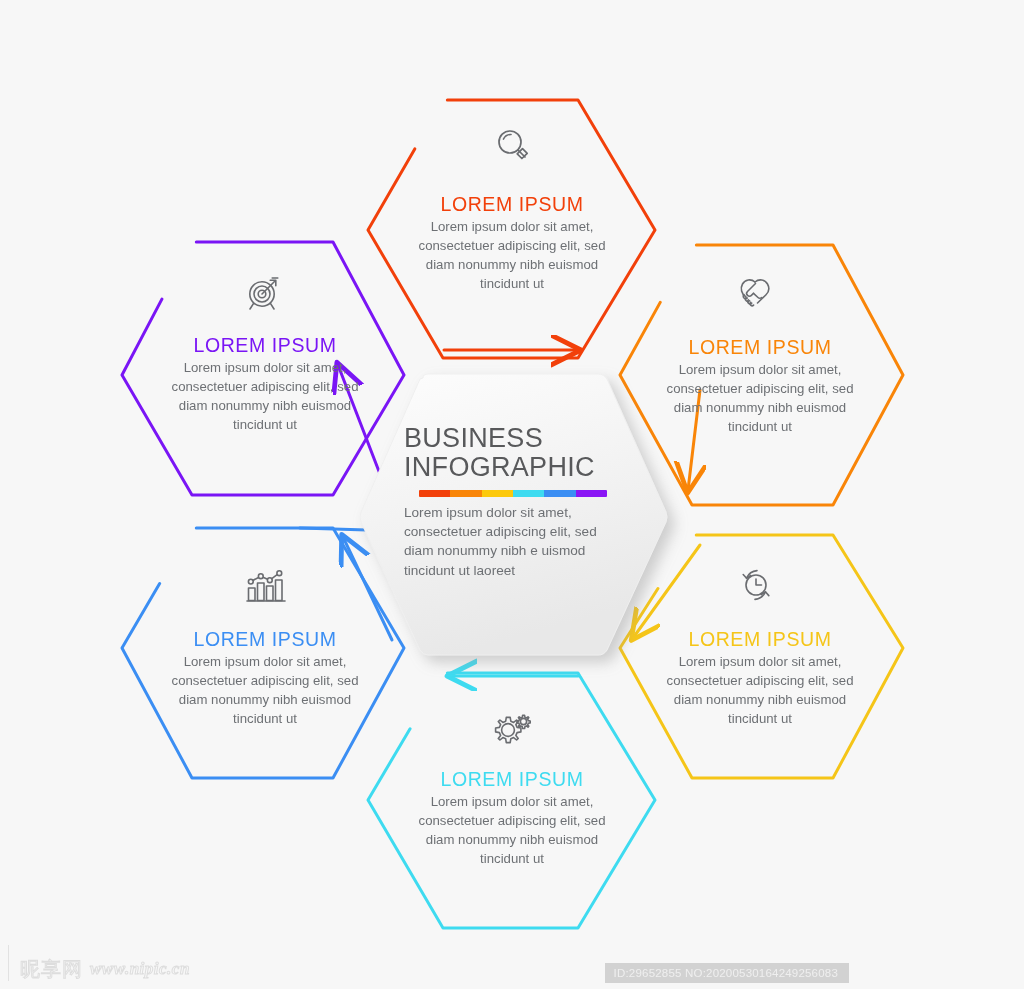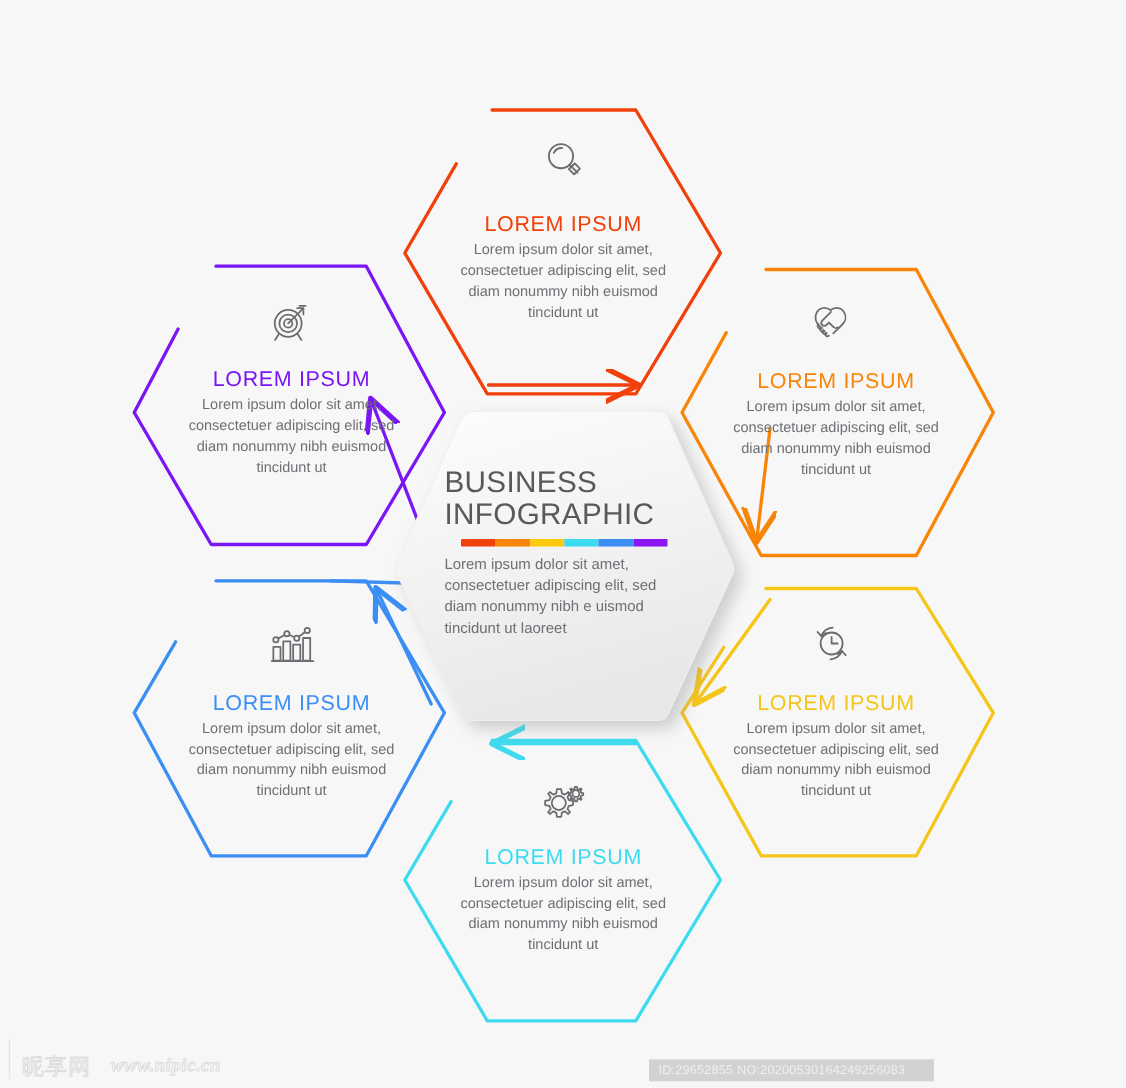--- a/index.html
+++ b/index.html
@@ -60,21 +60,21 @@
   .center-body{
     font-size:13.6px;
     line-height:1.42;
     color:#6d7074;
     margin:0;
   }
 
   
   .wm{
     position:absolute;left:20px;bottom:10px;
-    display:flex;align-items:center;gap:18px;
+    display:flex;align-items:center;gap:7px;
     opacity:.55;
   }
   .wm-logo{
     font-size:20px;line-height:1;
     color:transparent;
     -webkit-text-stroke:1px #c9c9c9;
     font-family:"DejaVu Sans",sans-serif;
     letter-spacing:1px;
   }
   .wm-url{
@@ -84,21 +84,21 @@
     color:transparent;
     -webkit-text-stroke:1px #c9c9c9;
     font-family:Liberation Serif, serif;
     letter-spacing:.5px;
   }
   .idbar{
     position:absolute;right:0;bottom:6px;
     background:#d2d2d2;
     color:#efefef;
     font-size:11.5px;
-    padding:4px 26px 4px 9px;
+    padding:4px 11px 4px 9px;
     letter-spacing:.2px;
     font-family:"Liberation Sans",sans-serif;
   }
   .vline{position:absolute;left:8px;bottom:8px;width:1px;height:36px;background:#e2e2e2;}
 </style>
 </head>
 <body>
 
 <div id="stage">
 

